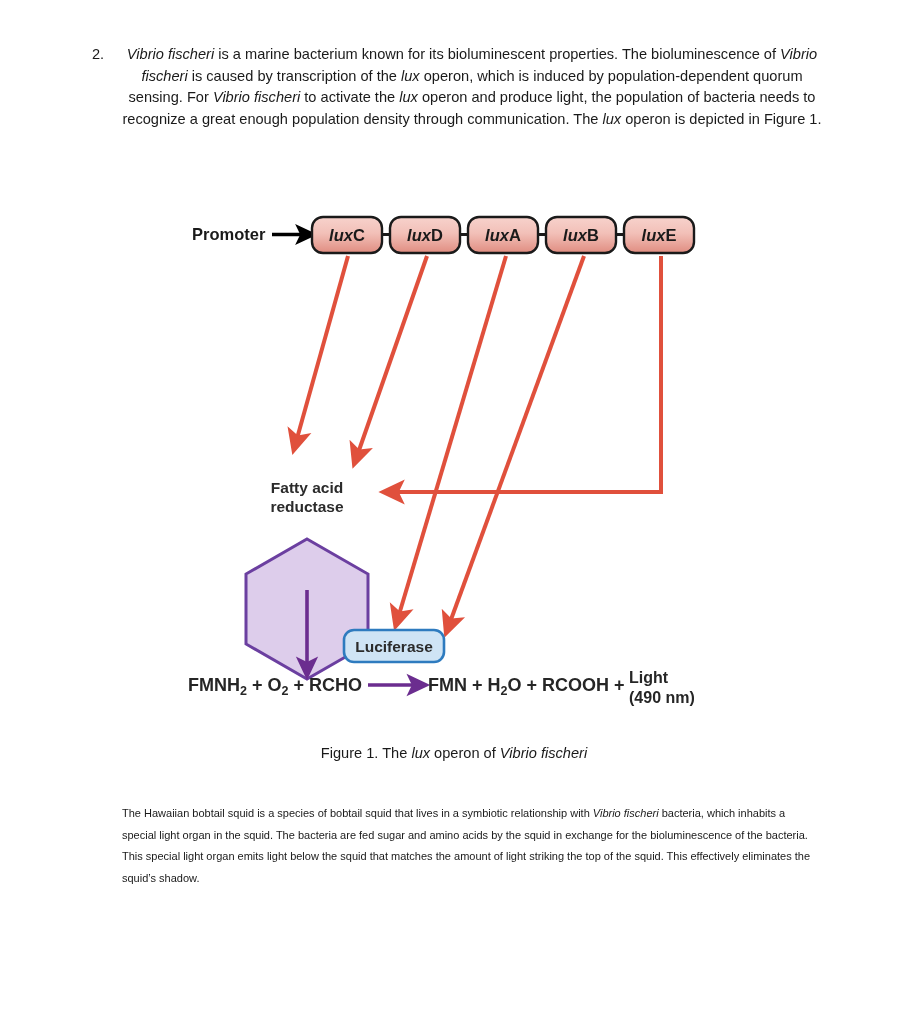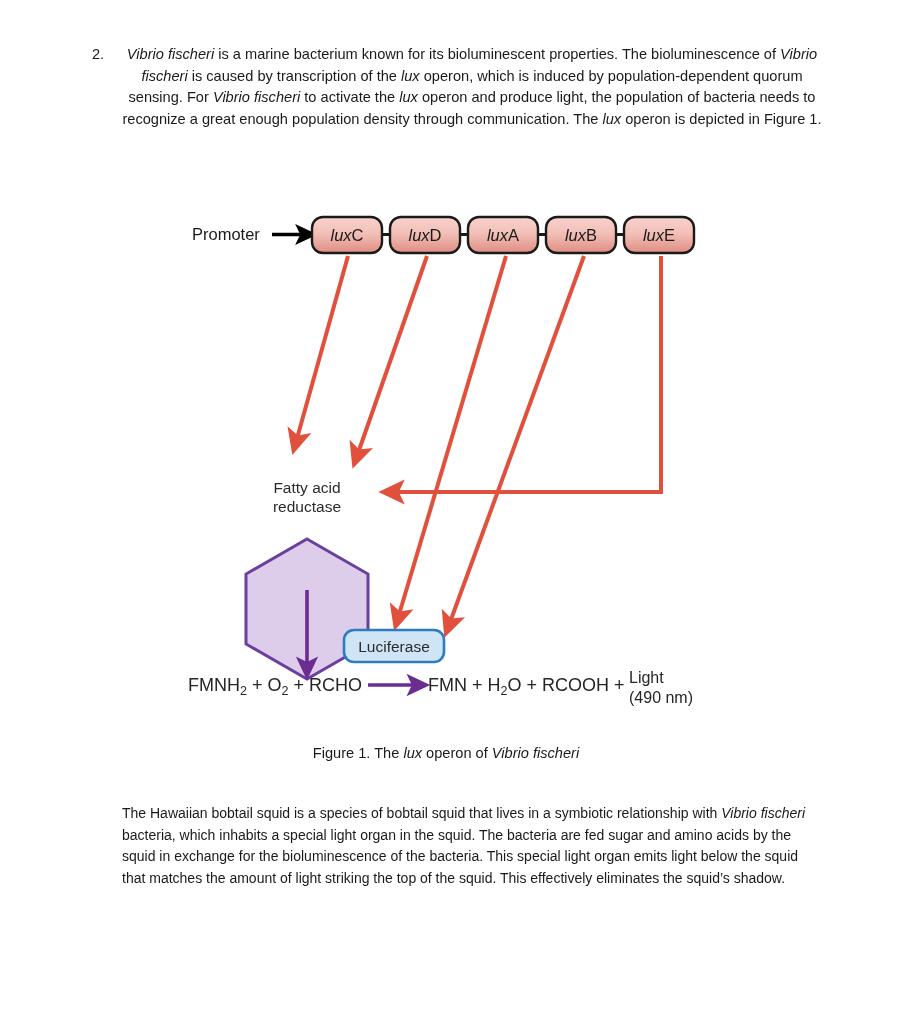--- a/index.html
+++ b/index.html
@@ -39,20 +39,21 @@
   }
   .q-text i, .para i { font-style: italic; }
 
   
   .figure-area {
     position: absolute;
     left: 0;
     top: 190px;
     width: 905px;
     height: 545px;
+    font-weight: bold;
   }
   .figure-svg { display: block; }
 
   
   .gene-label {
     font-family: "Liberation Sans", sans-serif;
     font-size: 16.5px;
     fill: #1a1a1a;
   }
   .gene-label .it { font-style: italic; }
@@ -74,35 +75,35 @@
   }
   .eq-sub {
     font-family: "Liberation Sans", sans-serif;
     font-size: 12.5px;
     fill: #262626;
   }
 
   
   .caption {
     position: absolute;
-    left: 4px;
+    left: 12px;
     top: 745px;
     width: 884px;
     text-align: center;
     font-size: 14.6px;
     color: #1a1a1a;
   }
 
   
   .para {
     position: absolute;
     left: 122px;
     top: 803px;
     width: 700px;
-    font-size: 14px;
+    font-size: 11px;
     line-height: 21.5px;
     text-align: left;
   }
 </style>
 </head>
 <body>
 
 <div class="question-block">
   <div class="q-number">2.</div>
   <div class="q-text"><i>Vibrio fischeri</i><span> is a marine bacterium known for its bioluminescent properties. The bioluminescence of </span><i>Vibrio fischeri</i><span> is caused by transcription of the </span><i>lux</i><span> operon, which is induced by population-dependent quorum sensing. For </span><i>Vibrio fischeri</i><span> to activate the </span><i>lux</i><span> operon and produce light, the population of bacteria needs to recognize a great enough population density through communication. The </span><i>lux</i><span> operon is depicted in Figure 1.</span></div>

